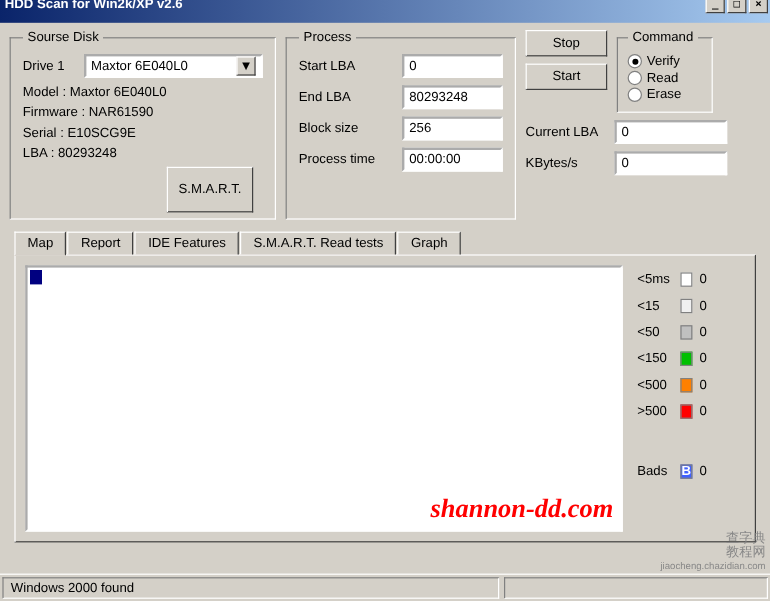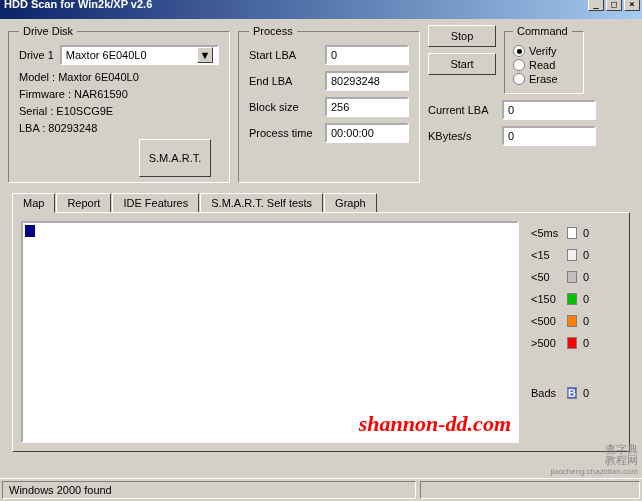--- a/index.html
+++ b/index.html
@@ -8,21 +8,21 @@
 .titlebar .title { flex: 1; }
 .titlebar .sysbtn { width: 16px; height: 14px; background: #d4d0c8; border: 1px solid #fff; border-right-color: #404040; border-bottom-color: #404040; margin-left: 2px; display: flex; align-items: center; justify-content: center; color: #000; font-weight: bold; font-size: 9px; font-family: "Marlett", monospace; cursor: default; }
 .client { padding: 6px 8px; display: flex; flex-direction: column; gap: 6px; }
 fieldset { border: 1px solid #fff; border-top-color: #808080; border-left-color: #808080; padding: 8px 10px; margin: 0; }
 legend { padding: 0 4px; color: #000; }
 .top-row { display: flex; gap: 8px; align-items: flex-start; }
 .fs-sourse { width: 222px; height: 158px; }
 .fs-process { width: 182px; height: 158px; }
 .right-col { flex: 1; display: flex; flex-direction: column; gap: 4px; }
 .fs-command { width: 80px; padding: 6px 8px; }
-.row { display: flex; align-items: center; gap: 6px; margin-bottom: 6px; }
+.row { display: flex; align-items: center; gap: 16px; margin-bottom: 6px; }
 .label { white-space: nowrap; }
 .info-line { margin: 5px 0; }
 .select { flex: 1; height: 20px; background: #fff; border: 2px inset #fff; display: flex; align-items: center; padding: 0 4px; position: relative; }
 .select .sel-text { flex: 1; }
 .select .sel-btn { width: 16px; height: 16px; background: #d4d0c8; border: 1px solid #fff; border-right-color: #404040; border-bottom-color: #404040; display: flex; align-items: center; justify-content: center; }
 .input { width: 84px; height: 20px; background: #fff; border: 2px inset #fff; padding: 0 4px; display: flex; align-items: center; }
 .btn { width: 68px; height: 22px; background: #d4d0c8; border: 1px solid #fff; border-right-color: #404040; border-bottom-color: #404040; display: flex; align-items: center; justify-content: center; cursor: default; }
 .btn-smart { width: 72px; height: 38px; margin-left: 120px; margin-top: 4px; }
 .radio-row { display: flex; align-items: flex-end; gap: 4px; margin: 2px 0; }
 .radio { width: 12px; height: 12px; border-radius: 50%; background: #fff; border: 1px solid #808080; display: flex; align-items: center; justify-content: center; }
@@ -52,21 +52,21 @@
 <div class="titlebar">
   <span class="title">HDD Scan for Win2k/XP  v2.6</span>
   <span class="sysbtn">_</span>
   <span class="sysbtn">□</span>
   <span class="sysbtn">×</span>
 </div>
 
 <div class="client">
   <div class="top-row">
     <fieldset class="fs-sourse">
-      <legend>Drive Disk</legend>
+      <legend>Sourse Disk</legend>
       <div class="row">
         <span class="label">Drive  1</span>
         <div class="select">
           <span class="sel-text">Maxtor 6E040L0</span>
           <span class="sel-btn">▼</span>
         </div>
       </div>
       <div class="info-line">Model : Maxtor 6E040L0</div>
       <div class="info-line">Firmware : NAR61590</div>
       <div class="info-line">Serial : E10SCG9E</div>
@@ -125,21 +125,21 @@
           <div class="input" style="width:94px">0</div>
         </div>
     </div>
   </div>
 
   <div>
     <div class="tabs">
       <div class="tab active">Map</div>
       <div class="tab">Report</div>
       <div class="tab">IDE Features</div>
-      <div class="tab">S.M.A.R.T. Self tests</div>
+      <div class="tab">S.M.A.R.T. Read tests</div>
       <div class="tab">Graph</div>
     </div>
     <div class="tab-panel">
       <div class="map-area">
         <div class="map-cursor"></div>
         <div class="watermark">shannon-dd.com</div>
       </div>
       <div class="legend-col" id="legend-col">
       <div class="leg-item">
             <span class="leg-label">&lt;5ms</span>

